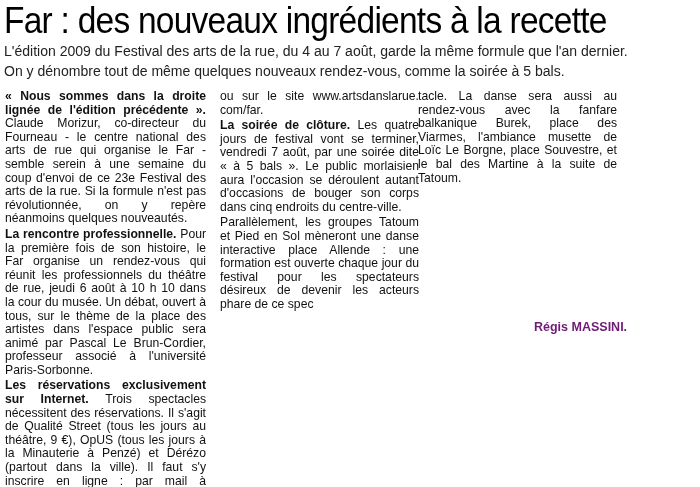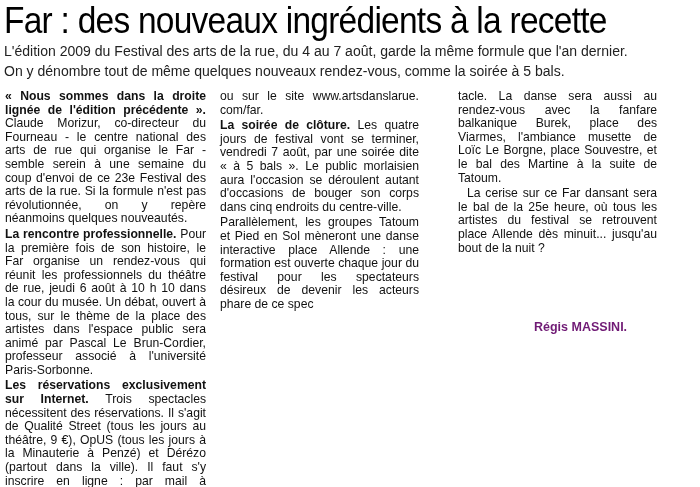--- a/index.html
+++ b/index.html
@@ -3,21 +3,21 @@
 <meta charset="utf-8">
 <style>
   html, body { margin: 0; padding: 0; background: #ffffff; }
   body { width: 700px; height: 487px; overflow: hidden; position: relative; color: #111; font-family: "Liberation Sans", "DejaVu Sans", sans-serif; }
   .headline { position: absolute; left: 4px; top: 0px; font-size: 36px; line-height: 42px; letter-spacing: -0.8px; font-weight: normal; color: #000; white-space: nowrap; transform: scaleX(0.93); transform-origin: left top; margin: 0; }
   .standfirst { position: absolute; left: 4px; top: 41px; width: 720px; font-size: 15.5px; line-height: 20px; color: #222; white-space: nowrap; transform: scaleX(0.905); transform-origin: left top; }
   .standfirst div { white-space: nowrap; }
   .col { position: absolute; top: 88px; font-size: 12.2px; line-height: 13.6px; text-align: justify; color: #111; }
   .col1 { left: 3px; width: 205px; }
   .col2 { left: 218px; width: 203px; }
-  .col3 { left: 456px; width: 203px; }
+  .col3 { left: 416px; width: 203px; }
   .col p { margin: 2px; hyphens: manual; }
   .col b { font-weight: bold; }
   .indent { text-indent: 9px; }
   .signature { position: absolute; left: 534px; top: 320px; font-size: 12.5px; font-weight: bold; color: #701a75; }
 </style>
 </head>
 <body>
 
 <h1 class="headline">Far : des nouveaux ingrédients à la recette</h1>
 
@@ -33,16 +33,15 @@
 </div>
 
 <div class="col col2">
   <p>ou sur le site www.artsdanslarue.​com/far.</p>
   <p><b>La soirée de clôture.</b><span> Les quatre jours de festival vont se terminer, vendredi 7 août, par une soirée dite « à 5 bals ». Le public morlaisien aura l'occasion se déroulent autant d'occasions de bouger son corps dans cinq endroits du centre-ville.</span></p>
   <p>Parallèlement, les groupes Tatoum et Pied en Sol mèneront une danse inte­ractive place Allende : une formation est ouverte chaque jour du festival pour les spectateurs désireux de de­venir les acteurs phare de ce spec­</p>
 </div>
 
 <div class="col col3">
   <p>tacle. La danse sera aussi au rendez-vous avec la fanfare balkanique Bu­rek, place des Viarmes, l'ambiance musette de Loïc Le Borgne, place Souvestre, et le bal des Martine à la suite de Tatoum.</p>
-  <p class="indent">La cerise sur ce Far dansant sera le bal de la 25e heure, où tous les artistes du festival se retrouvent place Allende dès minuit... jusqu'au bout de la nuit ?</p>
 </div>
 
 <div class="signature">Régis MASSINI.</div>
 
 </body></html>

